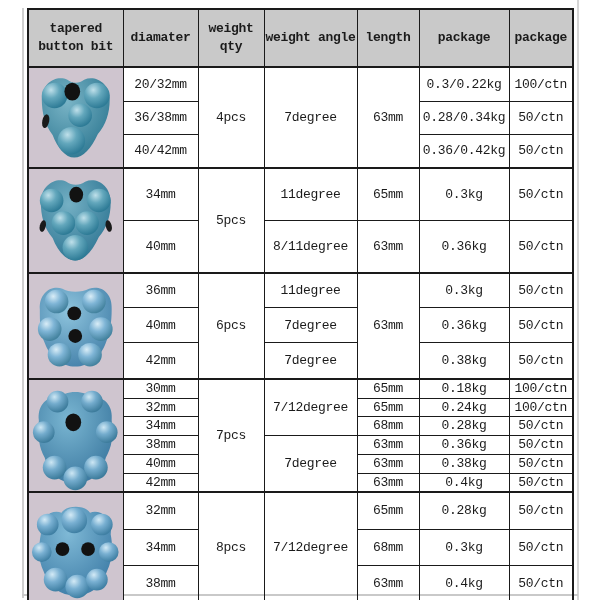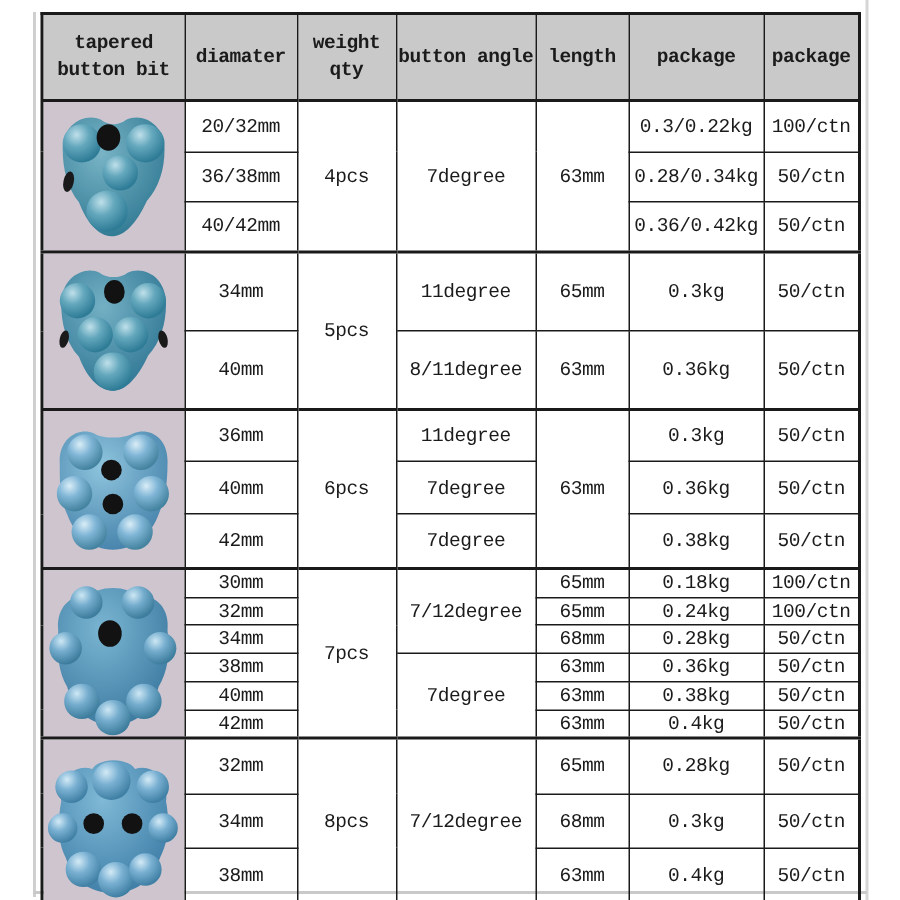--- a/index.html
+++ b/index.html
@@ -48,21 +48,21 @@
     <col style="width:90px">
       <col style="width:62px">
       <col style="width:90px">
       <col style="width:64px">
   </colgroup>
   <thead>
     <tr style="height:58px">
       <th>tapered button bit</th>
       <th class="nw">diamater</th>
       <th>weight qty</th>
-      <th class="nw">button angle</th>
+      <th class="nw">weight angle</th>
       <th class="nw">length</th>
       <th class="nw">package</th>
       <th class="nw">package</th>
     </tr>
   </thead>
   <tbody>
 
     <tr style="height:34px">
       <td class="photo" rowspan="3">
         <svg viewBox="0 0 95 101" preserveAspectRatio="xMidYMid meet">

